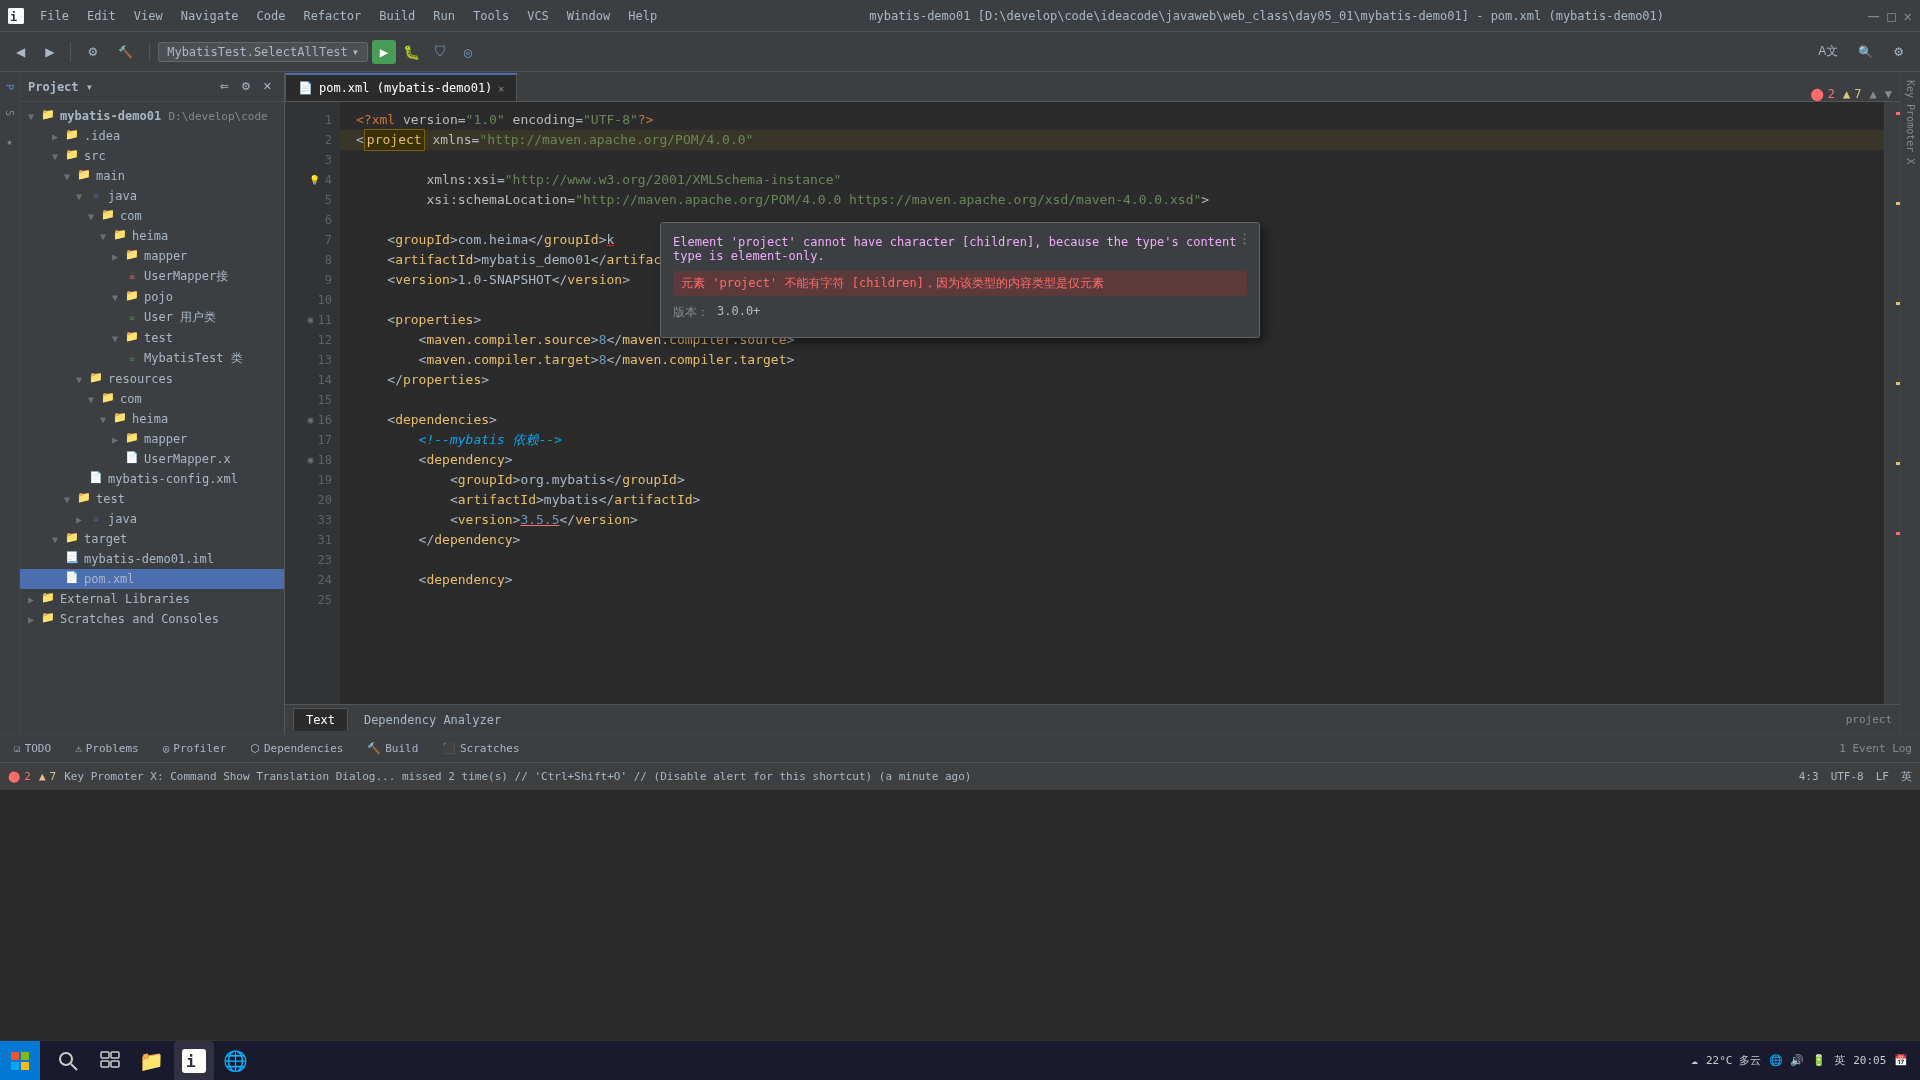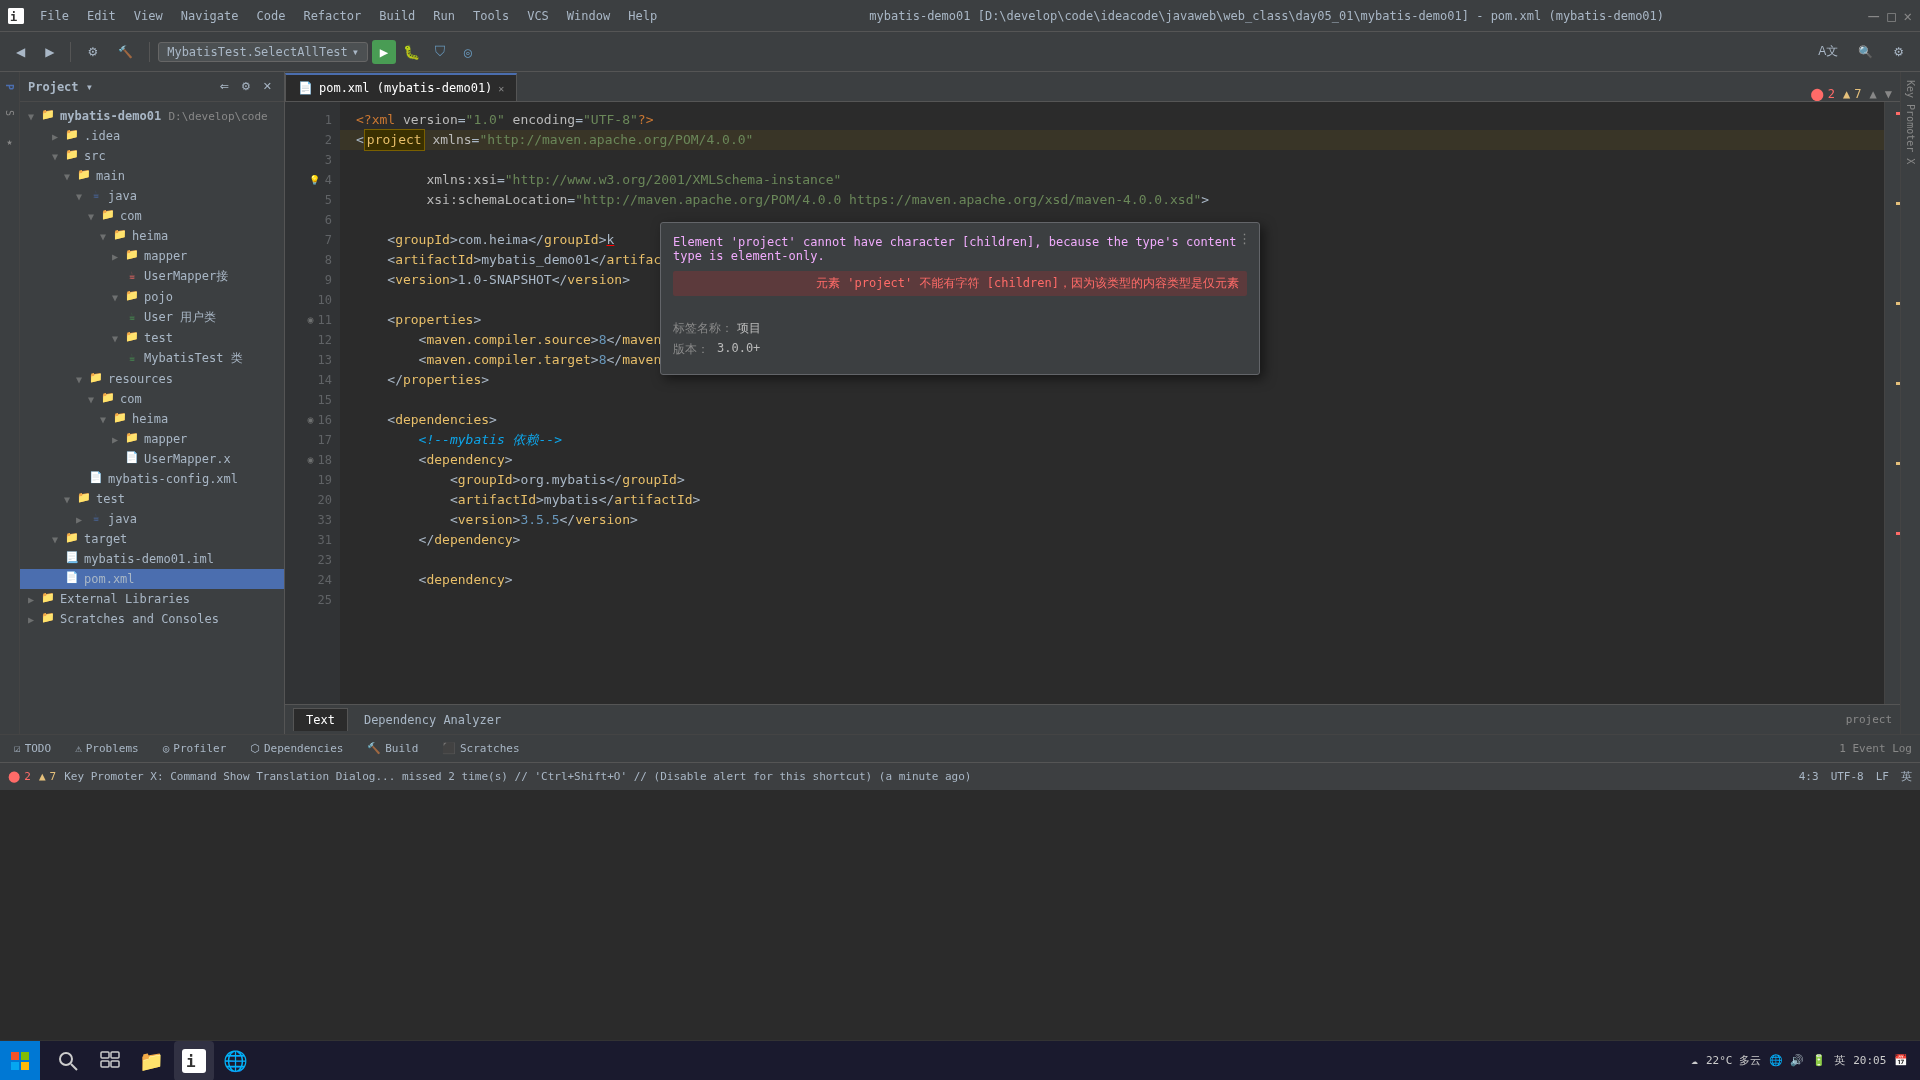--- a/index.html
+++ b/index.html
@@ -275,23 +275,22 @@
     .tooltip-title {
       color: #f0abfc;
       font-size: 12px;
       margin-bottom: 8px;
     }
     .tooltip-red {
       color: #ff6b68;
       background: rgba(220, 40, 40, 0.2);
       padding: 4px 8px;
       font-size: 12px;
-      margin-bottom: 24px;
+      margin-bottom: 8px;
       border-radius: 2px;
-      text-align: right;
     }
     .tooltip-row {
       display: flex;
       font-size: 12px;
       margin-bottom: 4px;
       color: #bababa;
     }
     .tooltip-label { color: #888; margin-right: 4px; min-width: 40px; }
     .tooltip-more {
       position: absolute;
@@ -412,20 +411,21 @@
     ::-webkit-scrollbar-thumb { background: #555; border-radius: 4px; }
 
     .fold-icon {
       color: #6e7070;
       font-size: 10px;
       cursor: pointer;
     }
 
     .version-tag {
       color: #6897bb;
+      text-decoration: underline;
       text-decoration-color: #ff6b68;
     }
 
     .bottom-bar-tools {
       display: flex;
       align-items: center;
       height: 28px;
       background: #3c3f41;
       border-top: 1px solid #444;
       padding: 0 8px;
@@ -871,24 +871,20 @@
 
 
         <div class="code-line">
           <span class="plain">        &lt;</span><span class="tag">dependency</span><span class="plain">&gt;</span>
         </div>
 
         <div class="tooltip-popup">
           <div class="tooltip-title">Element 'project' cannot have character [children], because the type's content type is element-only.</div>
           <div class="tooltip-red">元素 'project' 不能有字符 [children]，因为该类型的内容类型是仅元素</div>
           <div class="tooltip-row">
-            <span class="tooltip-label">标签名称：</span>
-            <span>项目</span>
-          </div>
-          <div class="tooltip-row">
             <span class="tooltip-label">版本：</span>
             <span>3.0.0+</span>
           </div>
           <div class="tooltip-more">⋮</div>
         </div>
       </div>
 
       <div class="right-gutter-container">
         <div class="gutter-mark" style="top:10px;height:3px;background:#ff6b68;"></div>
         <div class="gutter-mark" style="top:100px;height:3px;background:#e5c07b;"></div>

